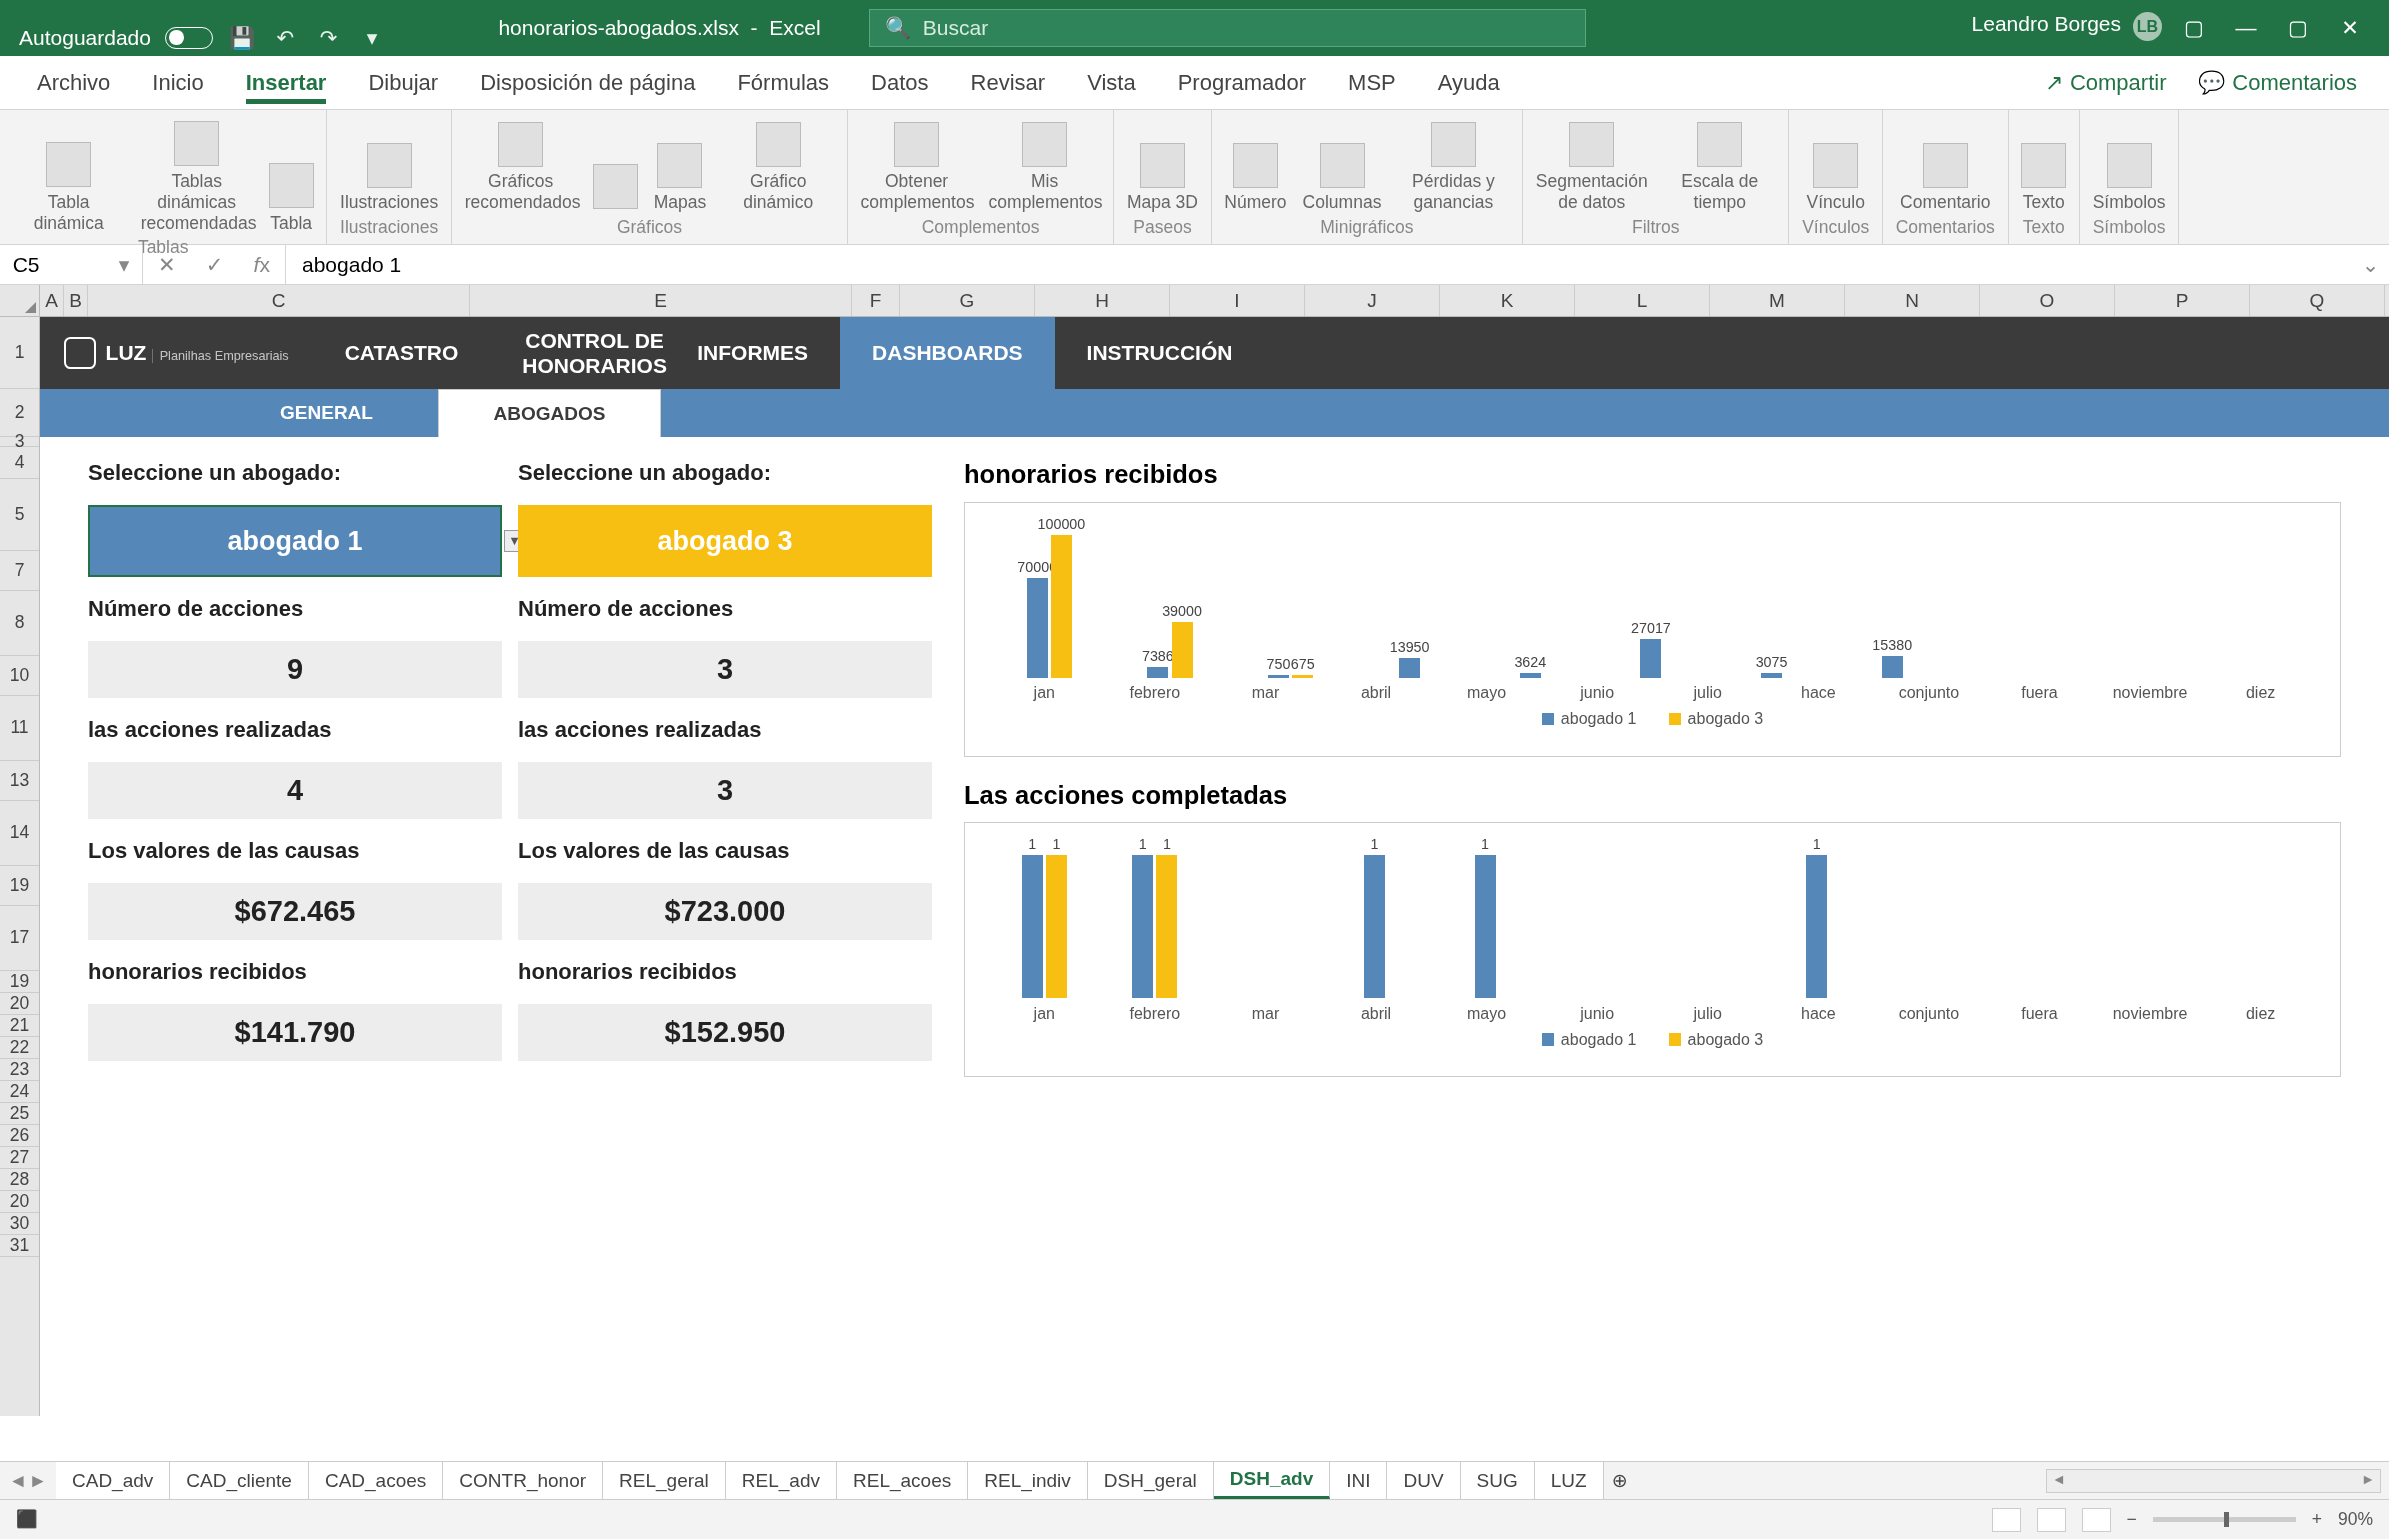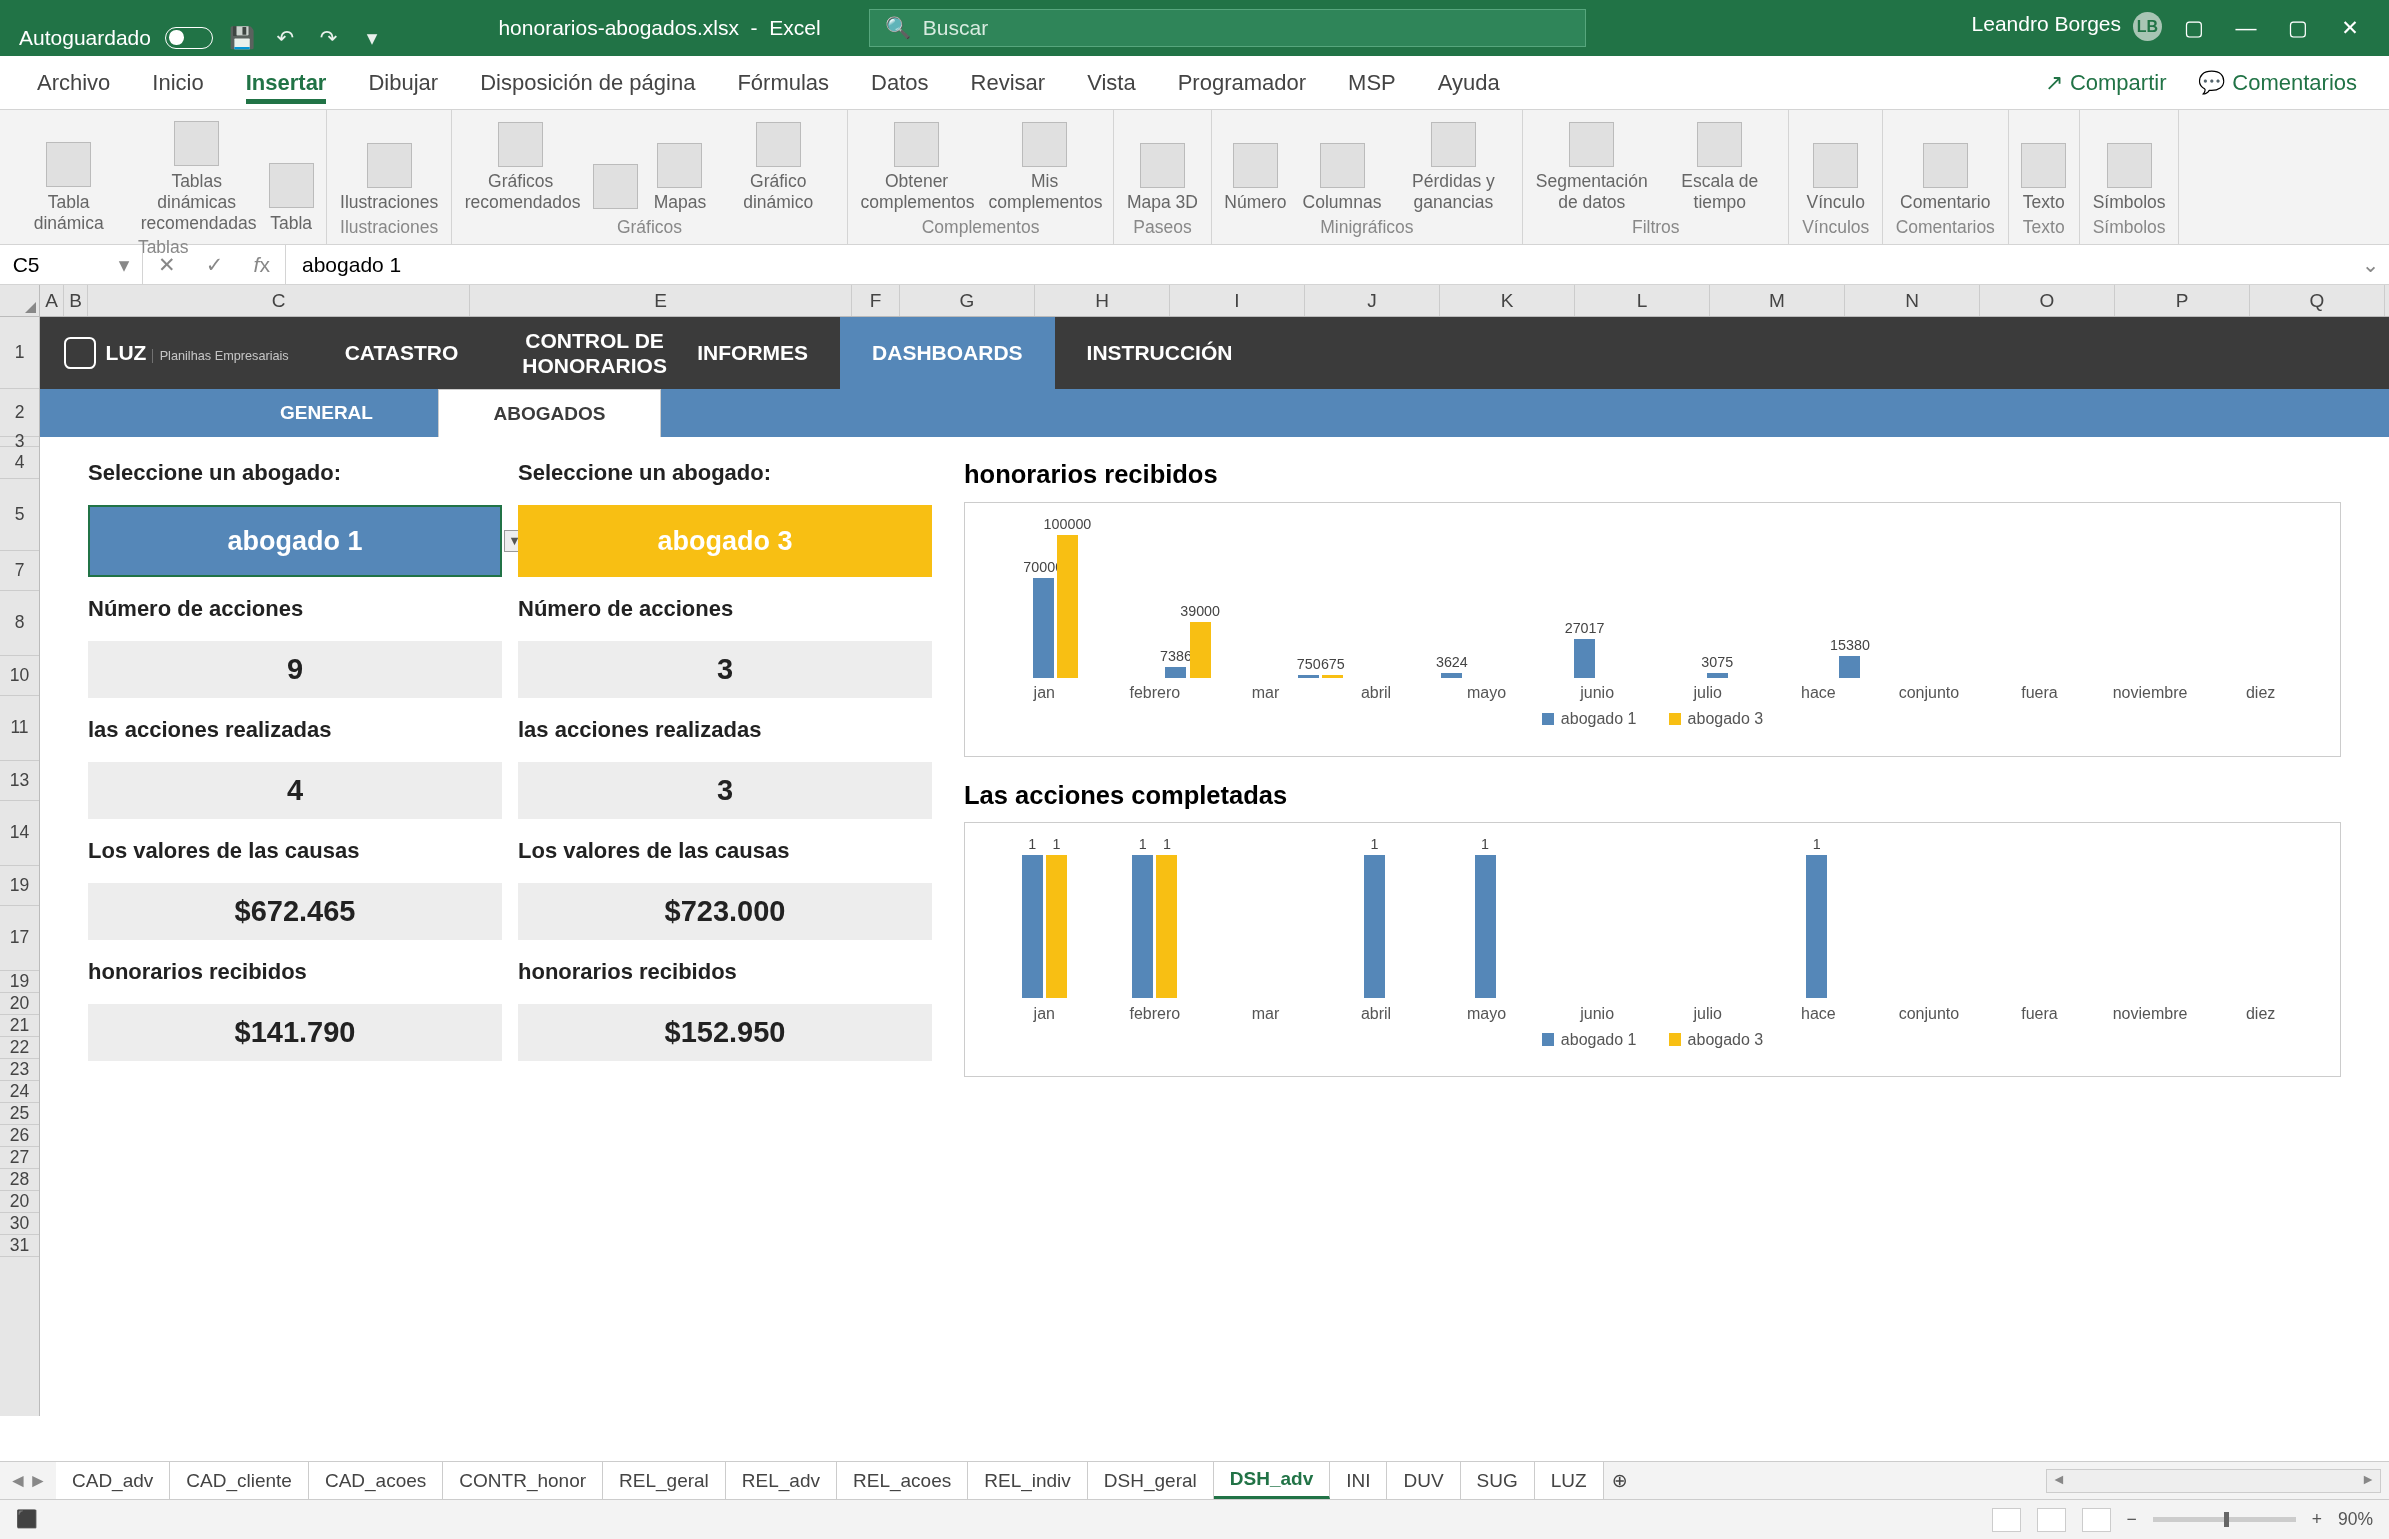--- a/index.html
+++ b/index.html
@@ -438,20 +438,26 @@
               </div>
               <div class="bar-group">
                 <div class="bar blue" style="height: 3.2px;">
                   <div class="bar-label">750</div>
                 </div>
                 <div class="bar yellow" style="height: 3.2px;">
                   <div class="bar-label">675</div>
                 </div>
               </div>
               <div class="bar-group">
+                <div class="bar blue" style="height: 20px;">
+                  <div class="bar-label">13950</div>
+                </div>
+                <div class="bar yellow" style="height: 0px; width: 0px;"></div>
+              </div>
+              <div class="bar-group">
                 <div class="bar blue" style="height: 5.2px;">
                   <div class="bar-label">3624</div>
                 </div>
                 <div class="bar yellow" style="height: 0px; width: 0px;"></div>
               </div>
               <div class="bar-group">
                 <div class="bar blue" style="height: 39px;">
                   <div class="bar-label">27017</div>
                 </div>
                 <div class="bar yellow" style="height: 0px; width: 0px;"></div>

